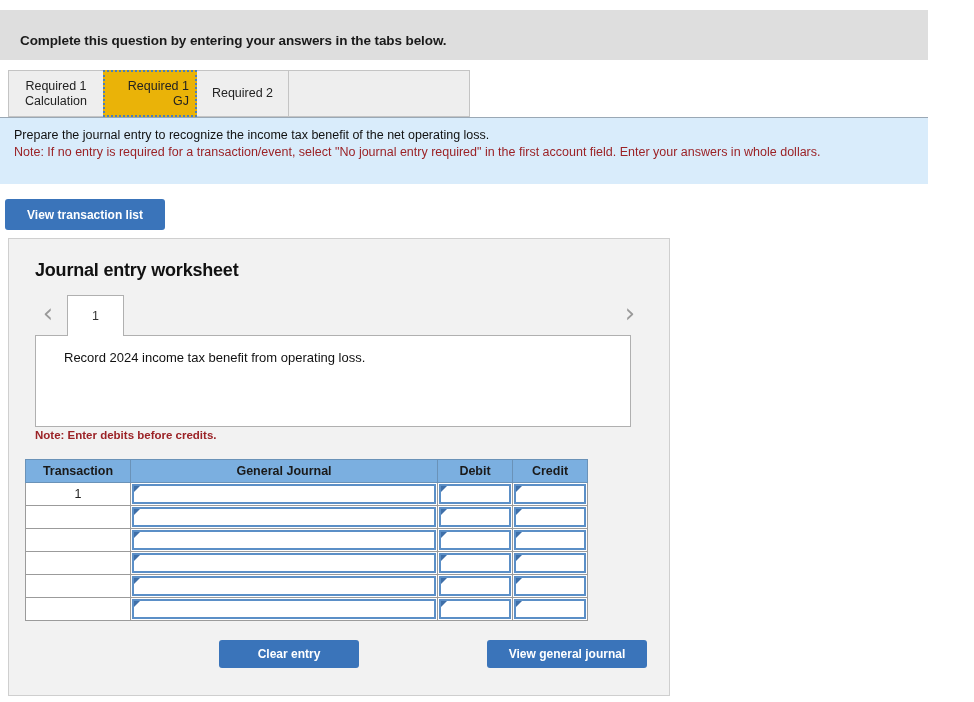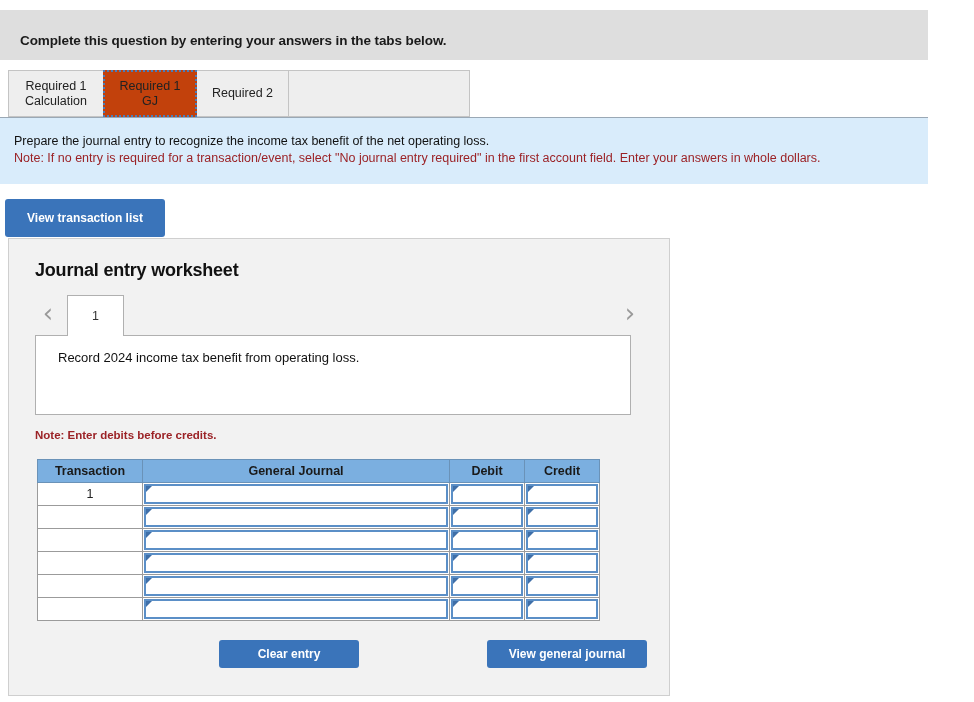--- a/index.html
+++ b/index.html
@@ -74,23 +74,24 @@
   }
   .tab-1 {
     left: 8px;
     width: 95px;
     border: 1px solid #c4c4c4;
     border-right: none;
   }
   .tab-2 {
     left: 103px;
     width: 94px;
-    background: #c2410c;
+    background: #eab308;
     border: 2px dotted #4a7ebb;
     z-index: 3;
+    text-align: right;
   }
   .tab-3 {
     left: 197px;
     width: 92px;
     border: 1px solid #c4c4c4;
     border-left: none;
   }
   .tab-label {
     display: block;
     padding: 0 6px;
@@ -99,21 +100,21 @@
   
   .instructions {
     position: absolute;
     left: 0;
     top: 117px;
     width: 928px;
     height: 67px;
     background: #d9ecfb;
     border-top: 1px solid #9aa8b5;
     box-sizing: border-box;
-    padding: 15px 14px 0 14px;
+    padding: 9px 14px 0 14px;
   }
   .instr-line {
     font-size: 12.5px;
     line-height: 17px;
     color: #111111;
   }
   .instr-note {
     font-size: 12.5px;
     line-height: 17px;
     color: #9b2226;
@@ -133,21 +134,21 @@
     display: flex;
     align-items: center;
     justify-content: center;
     user-select: none;
   }
   .view-transaction-btn {
     position: absolute;
     left: 5px;
     top: 199px;
     width: 160px;
-    height: 38px;
+    height: 31px;
   }
 
   
   .worksheet-panel {
     position: absolute;
     left: 8px;
     top: 238px;
     width: 662px;
     height: 458px;
     background: #f2f2f2;
@@ -205,42 +206,42 @@
     cursor: pointer;
     z-index: 2;
   }
 
   
   .desc-box {
     position: absolute;
     left: 26px;
     top: 96px;
     width: 596px;
-    height: 80px;
+    height: 92px;
     background: #ffffff;
     border: 1px solid #b0b0b0;
     box-sizing: border-box;
-    padding: 14px 22px;
+    padding: 14px 28px;
     font-size: 13px;
     color: #111111;
   }
 
   .debits-note {
     position: absolute;
     left: 26px;
     top: 190px;
     font-size: 11.5px;
     font-weight: bold;
     color: #9b2226;
   }
 
   
   .jtable {
     position: absolute;
-    left: 28px;
+    left: 16px;
     top: 220px;
     border-collapse: collapse;
     table-layout: fixed;
     padding-left: 24px;
   }
   .jtable th {
     background: #7bafe0;
     border: 1px solid #6a92b8;
     font-size: 12.5px;
     font-weight: bold;

